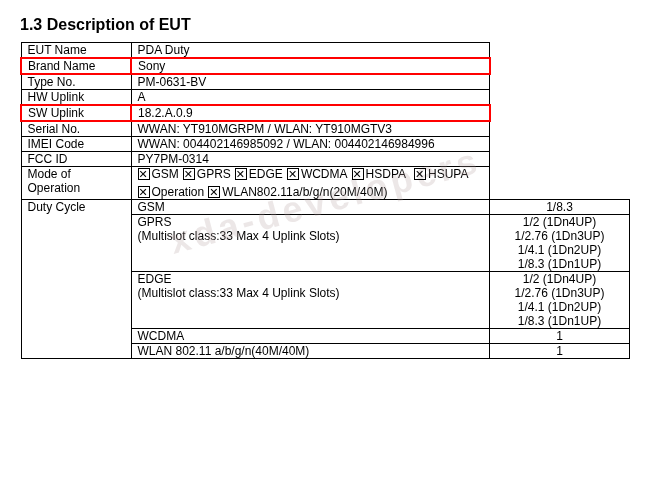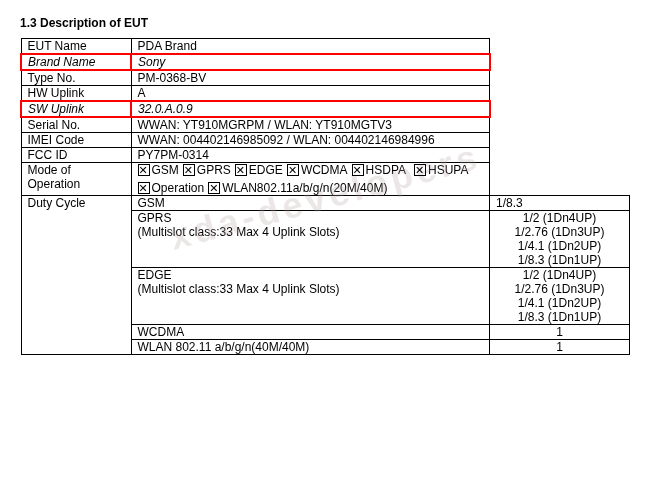--- a/index.html
+++ b/index.html
@@ -6,42 +6,41 @@
     body {
       font-family: Arial, sans-serif;
       font-size: 12px;
       background: #fff;
       color: #000;
       width: 650px;
       min-height: 504px;
       padding: 16px 20px;
     }
     h2 {
-      font-size: 12px;
+      font-size: 16px;
       font-weight: bold;
       margin-bottom: 8px;
     }
     table {
       border-collapse: collapse;
       width: 100%;
     }
     td, th {
       border: 1px solid #000;
       padding: 0 6px;
       vertical-align: top;
       margin-top: 22px;
     }
     .label-cell {
       width: 110px;
       font-weight: normal;
       white-space: nowrap;
     }
     .highlight-red {
       border: 2px solid red !important;
-      font-style: italic;
     }
     .mode-cell {
       display: flex;
       flex-wrap: wrap;
       gap: 4px;
       align-items: center;
     }
     .checkbox-item {
       display: inline-flex;
       align-items: center;
@@ -91,41 +90,41 @@
 
 <h2>1.3 Description of EUT</h2>
 
 <div class="table-wrapper">
   <div class="watermark-overlay">xda-developers</div>
   <table>
 
     <tbody>
         <tr>
       <td class="label-cell">EUT Name</td>
-      <td>PDA Brand</td>
+      <td>PDA Duty</td>
     </tr>
 
     <tr>
       <td class="label-cell highlight-red">Brand Name</td>
       <td class="highlight-red">Sony</td>
     </tr>
 
     <tr>
       <td class="label-cell">Type No.</td>
-      <td>PM-0368-BV</td>
+      <td>PM-0631-BV</td>
     </tr>
 
     <tr>
       <td class="label-cell">HW Uplink</td>
       <td>A</td>
     </tr>
 
     <tr>
       <td class="label-cell highlight-red">SW Uplink</td>
-      <td class="highlight-red">32.0.A.0.9</td>
+      <td class="highlight-red">18.2.A.0.9</td>
     </tr>
 
     <tr>
       <td class="label-cell">Serial No.</td>
       <td>WWAN: YT910MGRPM / WLAN: YT910MGTV3</td>
     </tr>
 
     <tr>
       <td class="label-cell">IMEI Code</td>
       <td>WWAN: 004402146985092 / WLAN: 004402146984996</td>
@@ -173,21 +172,21 @@
             <span class="check-box"></span>
             <span>WLAN802.11a/b/g/n(20M/40M)</span>
           </span>
         </div>
       </td>
     </tr>
 
     <tr>
       <td class="duty-label-cell" rowspan="5">Duty Cycle</td>
       <td>GSM</td>
-      <td style="width:140px;">1/8.3</td>
+      <td style="width:140px;text-align:center;">1/8.3</td>
     </tr>
     <tr>
       <td>
         GPRS<br>
         <span class="duty-sub-label">(Multislot class:33 Max 4 Uplink Slots)</span>
       </td>
       <td style="text-align:center;">
         1/2 (1Dn4UP)<br>
         1/2.76 (1Dn3UP)<br>
         1/4.1 (1Dn2UP)<br>

